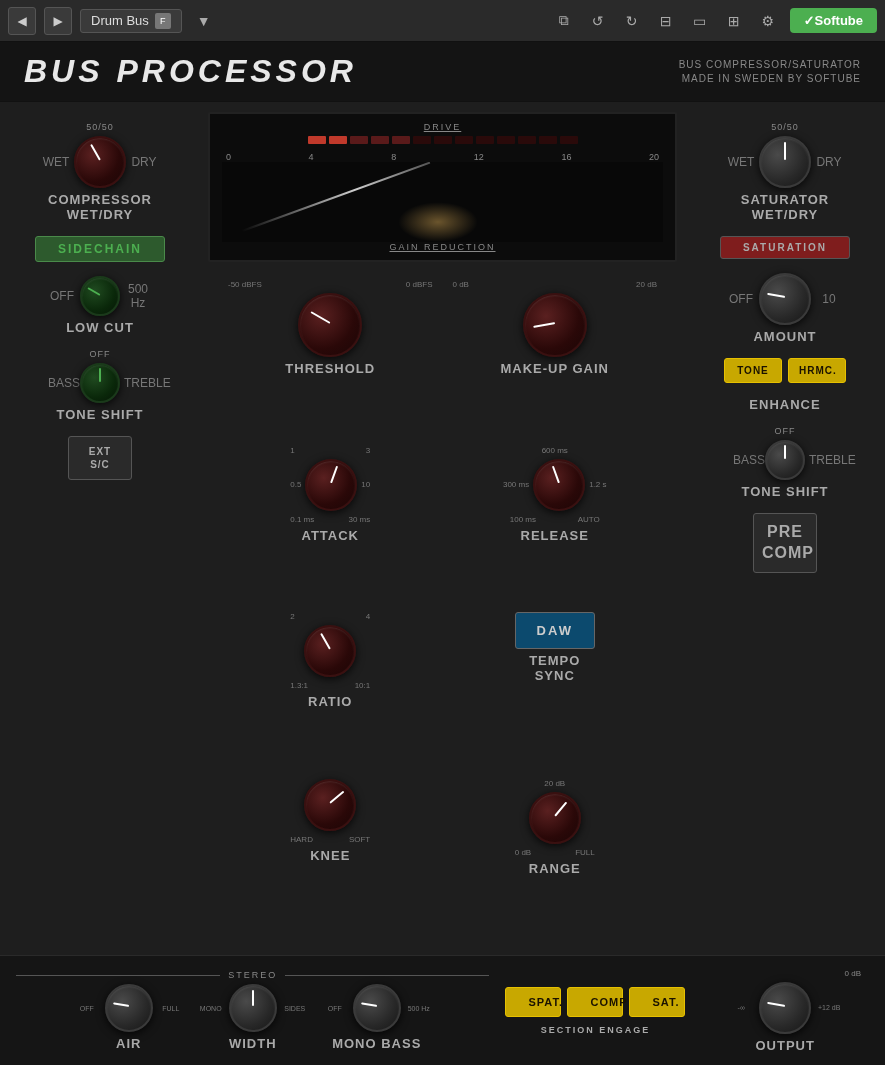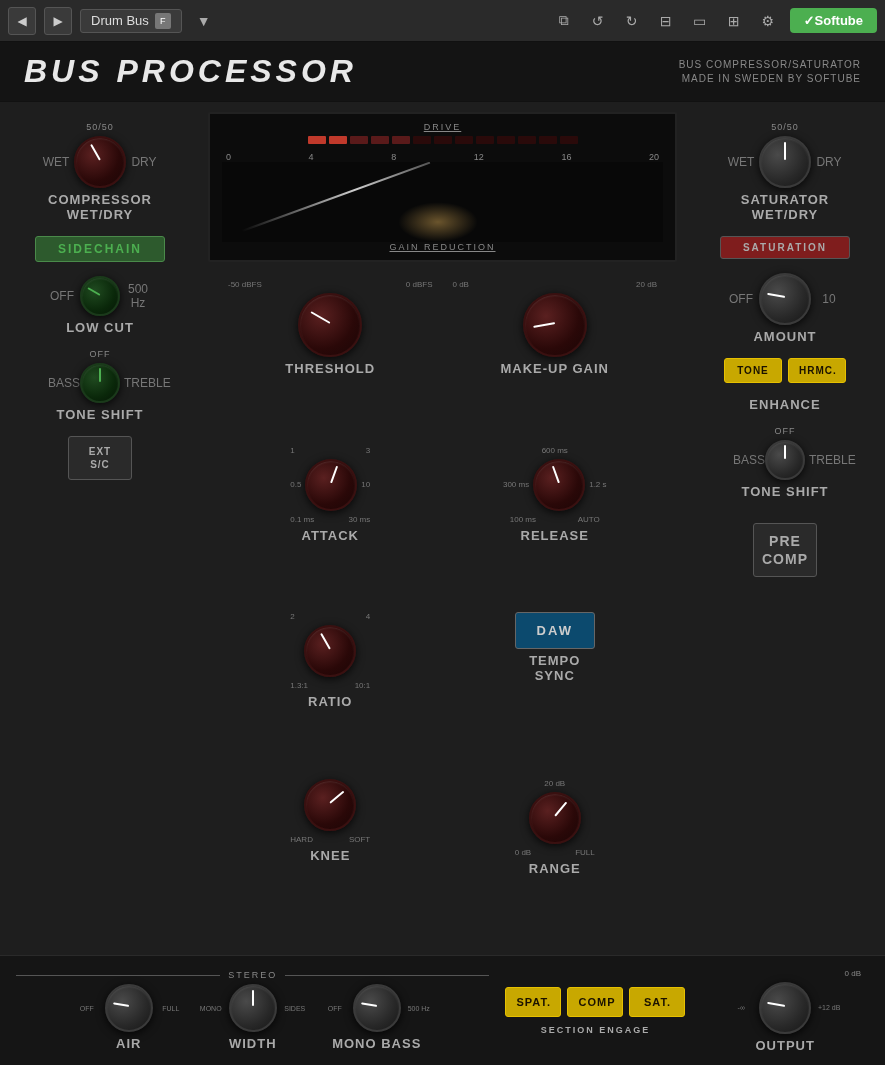--- a/index.html
+++ b/index.html
@@ -272,29 +272,28 @@
       width: 58px;
       text-align: center;
     }
 
     
     .pre-comp-btn {
       background: #2a2a2a;
       border: 1px solid #555;
       border-radius: 3px;
       color: #aaa;
-      font-size: 14px;
+      font-size: 16px;
       font-weight: bold;
       letter-spacing: 1px;
       padding: 8px 8px;
       cursor: pointer;
       width: 64px;
       text-align: center;
       line-height: 1.3;
-      margin-top: 10px;
     }
 
     
     .center-grid {
       display: grid;
       grid-template-columns: 1fr 1fr;
       gap: 10px 20px;
       padding: 10px 20px;
       flex: 1;
     }
@@ -374,21 +373,21 @@
       gap: 6px;
     }
     .engage-btn-yellow {
       background: #c8a800;
       border: 1px solid #e6c000;
       border-radius: 3px;
       color: #1a1200;
       font-size: 11px;
       font-weight: bold;
       letter-spacing: 1px;
-      padding: 8px 10px;
+      padding: 8px 22px;
       cursor: pointer;
       width: 56px;
       text-align: center;
     }
     .engage-label {
       font-size: 9px;
       color: #aaa;
       letter-spacing: 2px;
       text-align: center;
       font-weight: bold;

